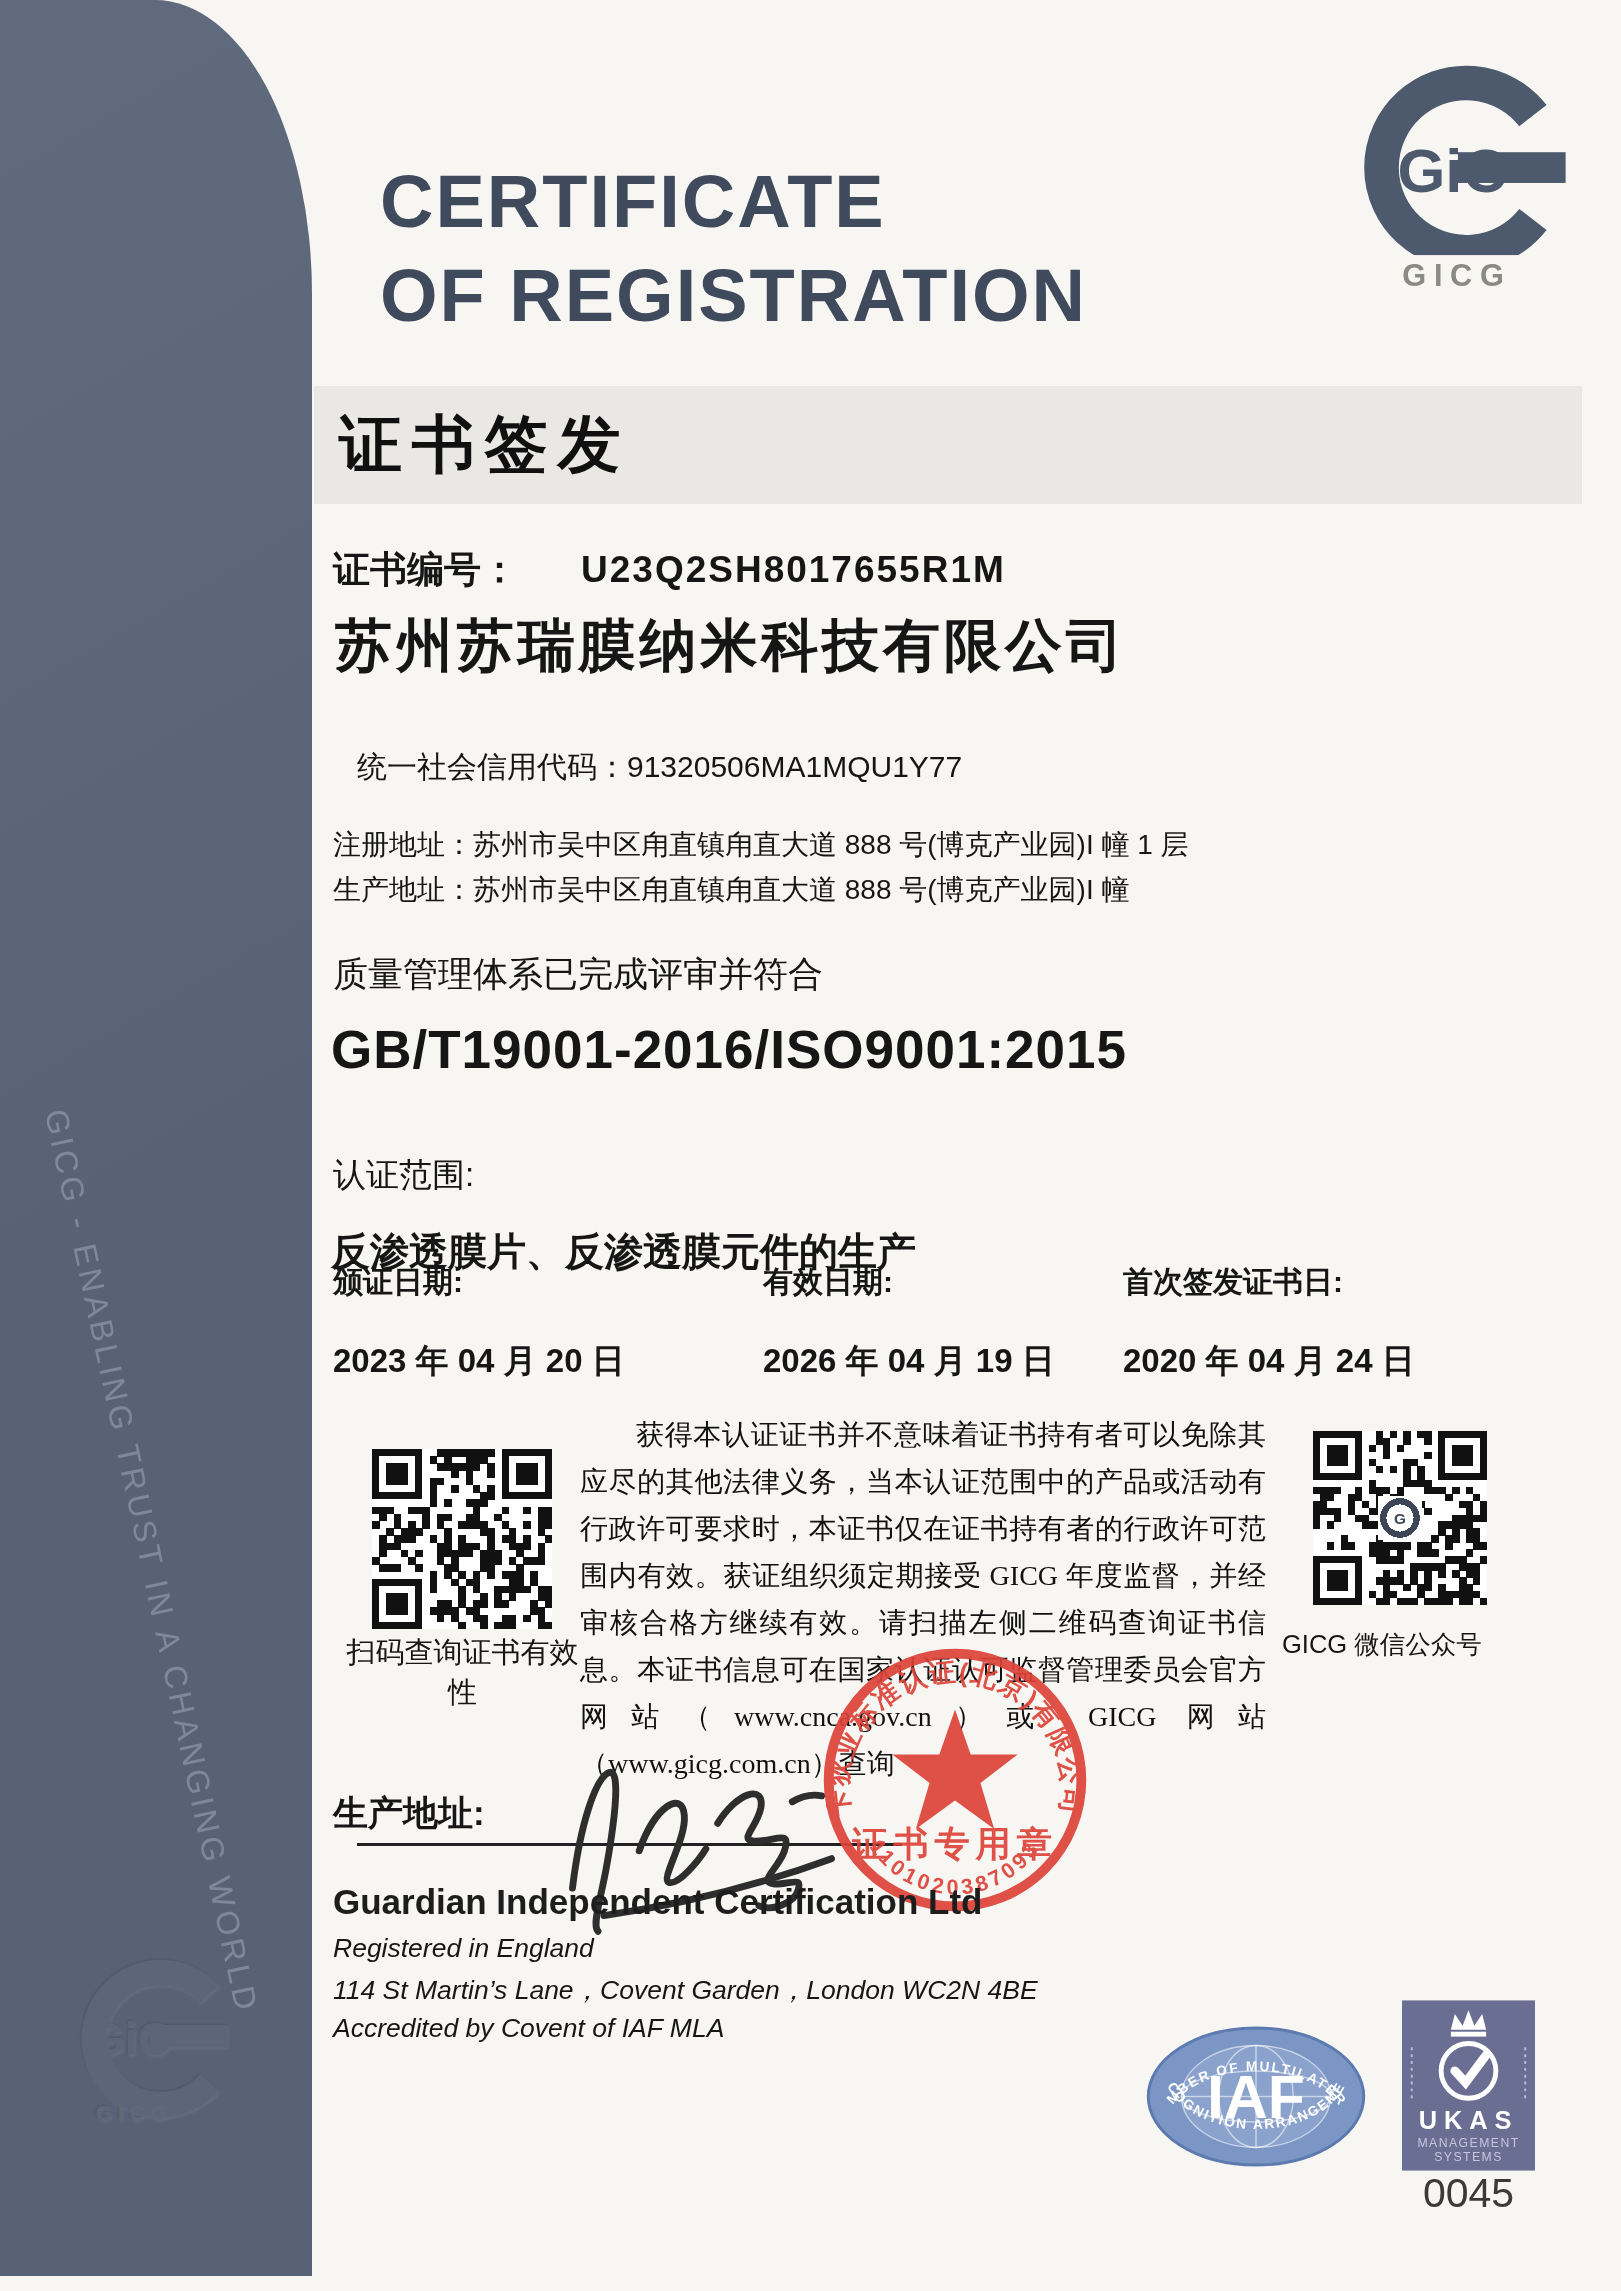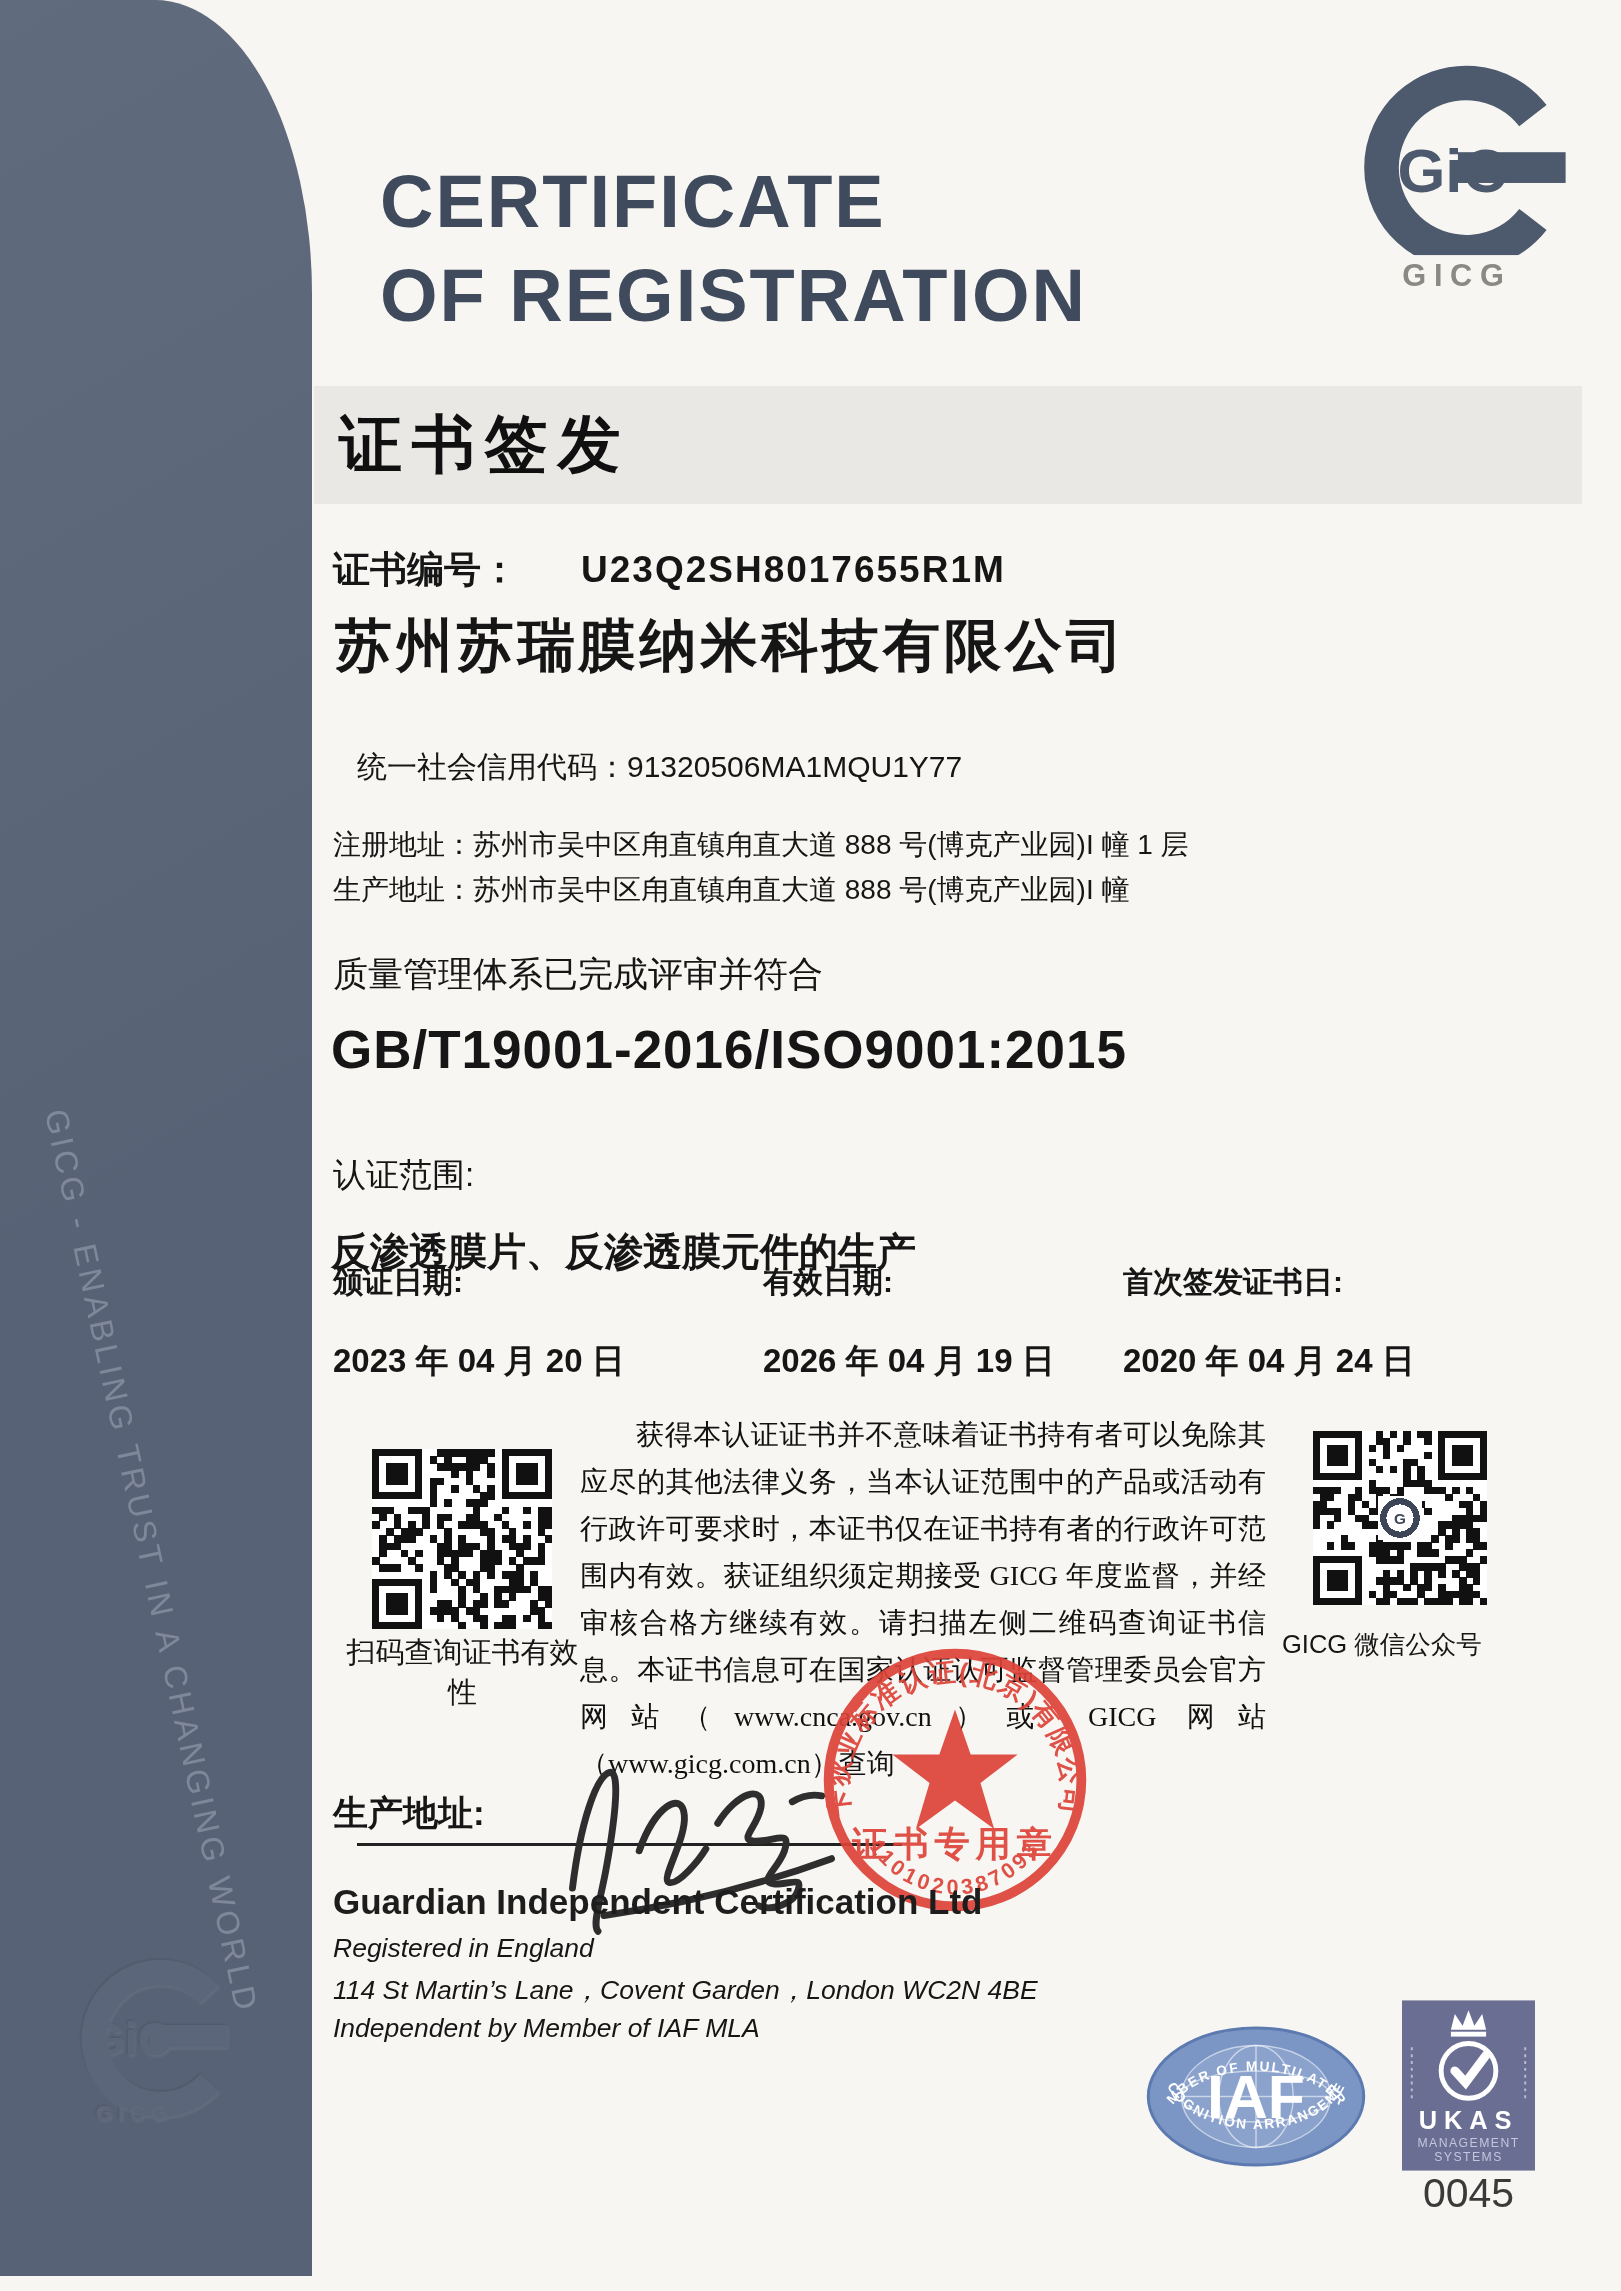--- a/index.html
+++ b/index.html
@@ -557,21 +557,21 @@
     <text x="146" y="226" font-size="36" font-weight="bold" fill="#dd4238" letter-spacing="6" text-anchor="middle">证书专用章</text>
     <path id="stampArcBot" d="M56 212 A103 103 0 0 0 236 212" fill="none"></path>
     <text font-size="22" font-weight="bold" fill="#dd4238" letter-spacing="4">
       <textPath href="#stampArcBot" startOffset="50%" text-anchor="middle">1101020387093</textPath>
     </text>
   </svg>
 
   <div class="issuer-name">Guardian Independent Certification Ltd</div>
   <div class="issuer-l1">Registered in England</div>
   <div class="issuer-l2">114 St Martin’s Lane，Covent Garden，London WC2N 4BE</div>
-  <div class="issuer-l3">Independent by Member of IAF MLA</div>
+  <div class="issuer-l3">Accredited by Covent of IAF MLA</div>
 
   <svg class="iaf" width="222" height="143" viewBox="0 0 226 146">
     <ellipse cx="113" cy="73" rx="110" ry="70" fill="#7b96c4" stroke="#5c7ab0" stroke-width="3"></ellipse>
     <ellipse cx="113" cy="73" rx="76" ry="52" fill="#8aa2cc"></ellipse>
     <g stroke="rgba(255,255,255,0.55)" stroke-width="1.5" fill="none">
       <ellipse cx="113" cy="73" rx="76" ry="52"></ellipse>
       <ellipse cx="113" cy="73" rx="76" ry="26"></ellipse>
       <line x1="37" y1="73" x2="189" y2="73"></line>
       <ellipse cx="113" cy="73" rx="38" ry="52"></ellipse>
       <line x1="113" y1="21" x2="113" y2="125"></line>

